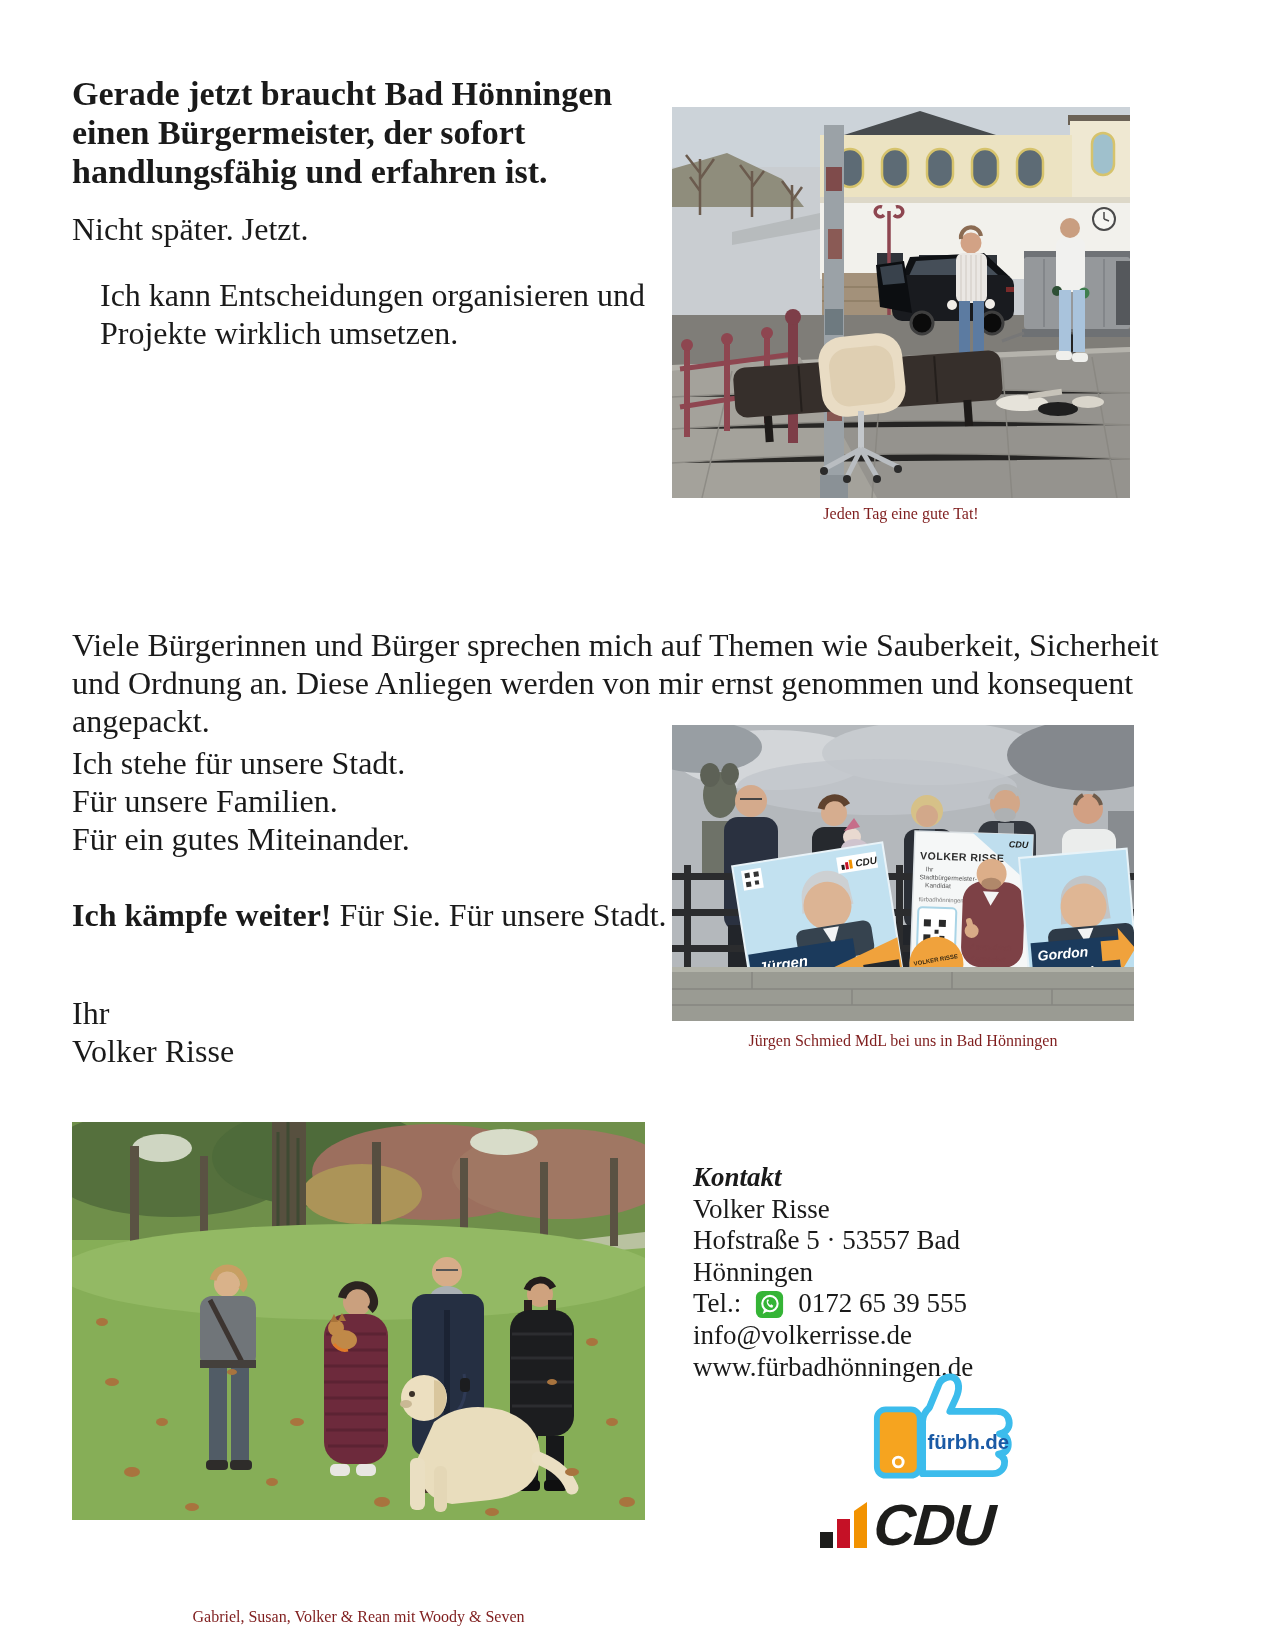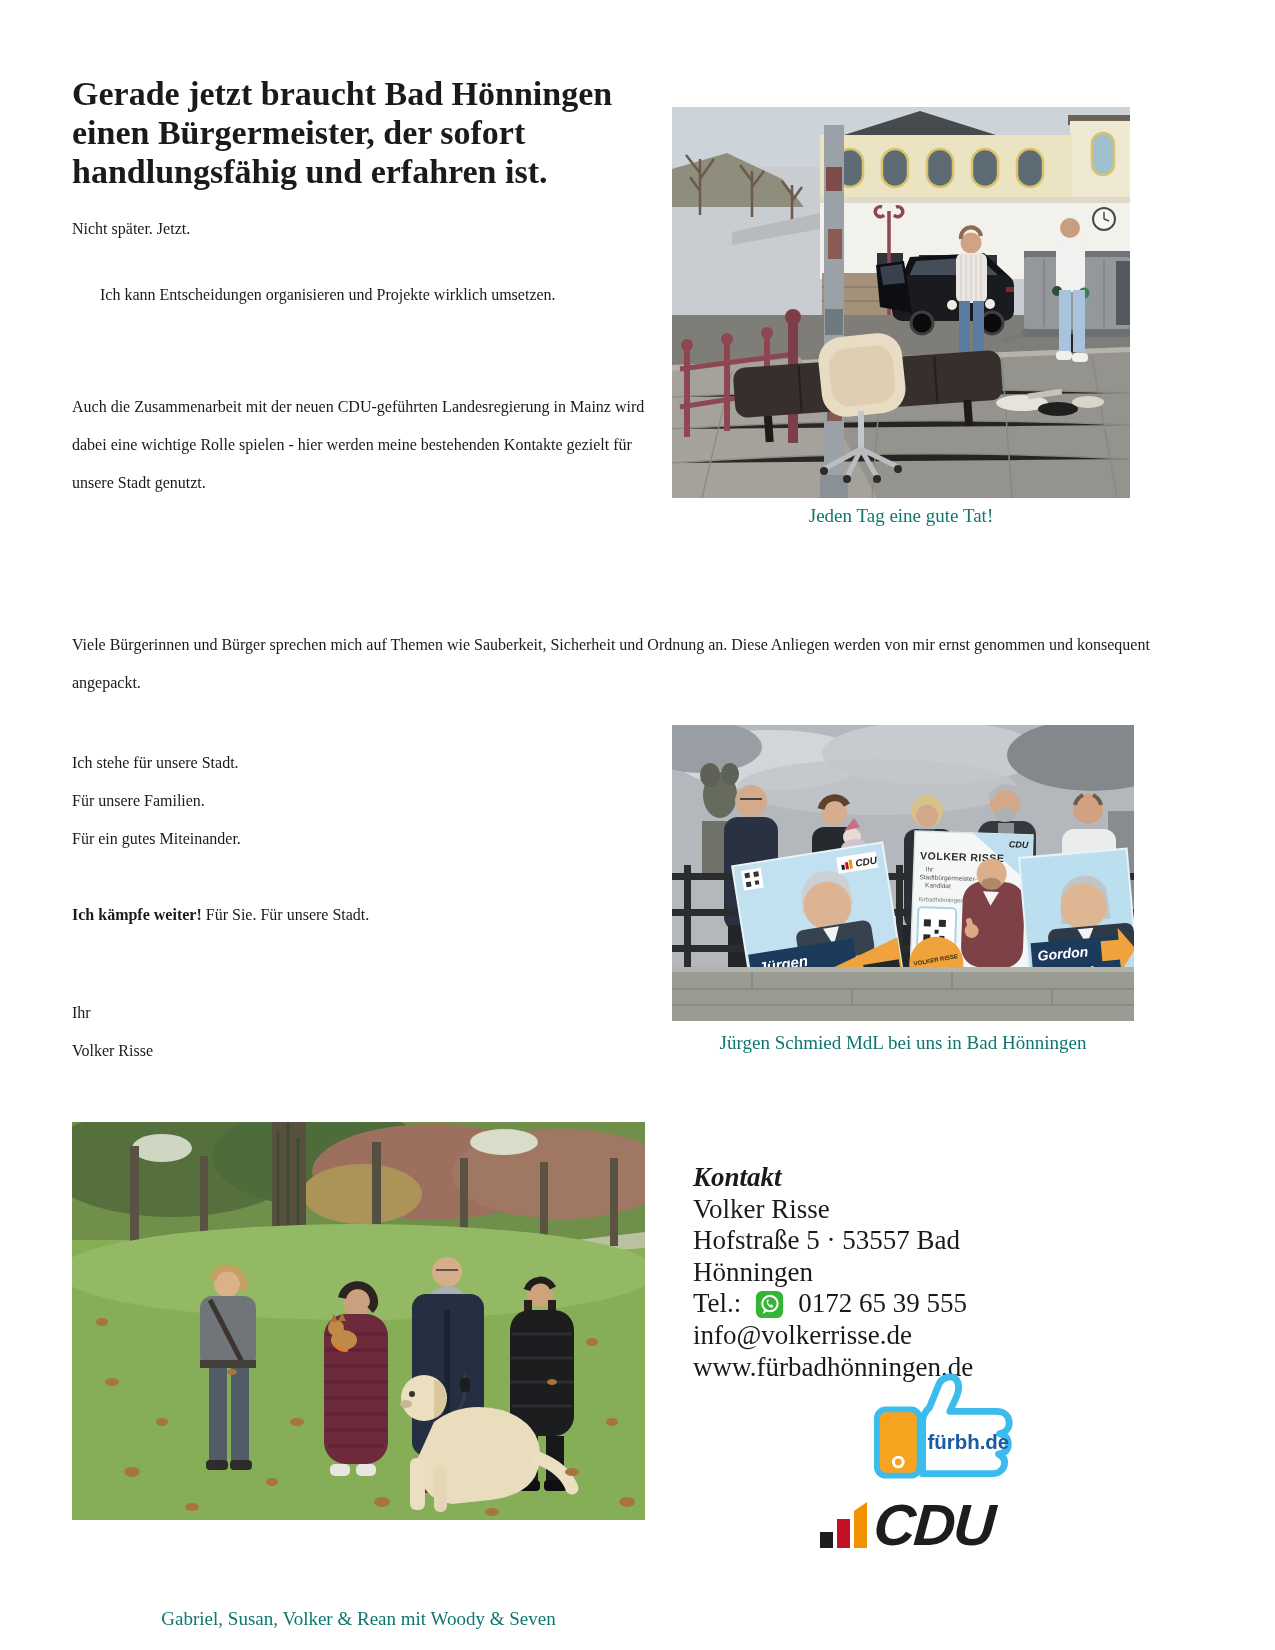--- a/index.html
+++ b/index.html
@@ -1,42 +1,41 @@
 <!DOCTYPE html>
 <html><head>
 <meta charset="utf-8">
 <style>
   html,body{margin:0;padding:0;background:#ffffff;}
   .page{position:relative;width:1275px;height:1650px;background:#ffffff;overflow:hidden;
         font-family:"Liberation Serif","DejaVu Serif",serif;color:#1a1a1a;}
   .abs{position:absolute;}
   .h1{font-weight:bold;font-size:34px;line-height:39px;}
-  .body-text{font-size:16px;line-height:38px;}
-  .caption{font-size:19px;text-align:center;color:#0f766e;}
+  .body-text{font-size:32px;line-height:38px;}
+  .caption{font-size:16px;text-align:center;color:#7f1d1d;}
   .contact{font-size:27px;line-height:31.6px;}
   .contact-title{font-weight:bold;font-style:italic;}
   .tel-line{display:flex;align-items:center;gap:14px;}
   .wa-icon{width:29px;height:29px;display:inline-block;}
   .cdu-logo{display:flex;align-items:flex-end;gap:4px;}
   .cdu-text{font-family:"Liberation Sans",sans-serif;font-weight:bold;font-style:italic;
             font-size:58px;line-height:50px;letter-spacing:-2px;color:#1d1d1b;transform:skewX(-4deg);}
   .poster-sans{font-family:"Liberation Sans",sans-serif;}
 </style>
 </head>
 <body>
 
 <div class="page">
 
   <div class="abs h1" style="left:72px;top:74px;width:588px;">Gerade jetzt braucht Bad Hönningen einen Bürgermeister, der sofort handlungsfähig und erfahren ist.</div>
 
   <div class="abs body-text" style="left:72px;top:210px;width:585px;">Nicht später. Jetzt.</div>
 
   <div class="abs body-text" style="left:72px;top:276px;width:585px;margin-left:28px;">Ich kann Entscheidungen organisieren und Projekte wirklich umsetzen.</div>
 
-  <div class="abs body-text" style="left:72px;top:388px;width:585px;">Auch die Zusammenarbeit mit der neuen CDU-geführten Landesregierung in Mainz wird dabei eine wichtige Rolle spielen - hier werden meine bestehenden Kontakte gezielt für unsere Stadt genutzt.</div>
 
   <div class="abs body-text" style="left:72px;top:626px;width:1140px;">Viele Bürgerinnen und Bürger sprechen mich auf Themen wie Sauberkeit, Sicherheit und Ordnung an. Diese Anliegen werden von mir ernst genommen und konsequent angepackt.</div>
 
   <div class="abs body-text" style="left:72px;top:744px;width:585px;">
     <div>Ich stehe für unsere Stadt.</div>
     <div>Für unsere Familien.</div>
     <div>Für ein gutes Miteinander.</div>
   </div>
 
   <div class="abs body-text" style="left:72px;top:896px;width:600px;"><span style="font-weight:bold;">Ich kämpfe weiter!</span><span> Für Sie. Für unsere Stadt.</span></div>

